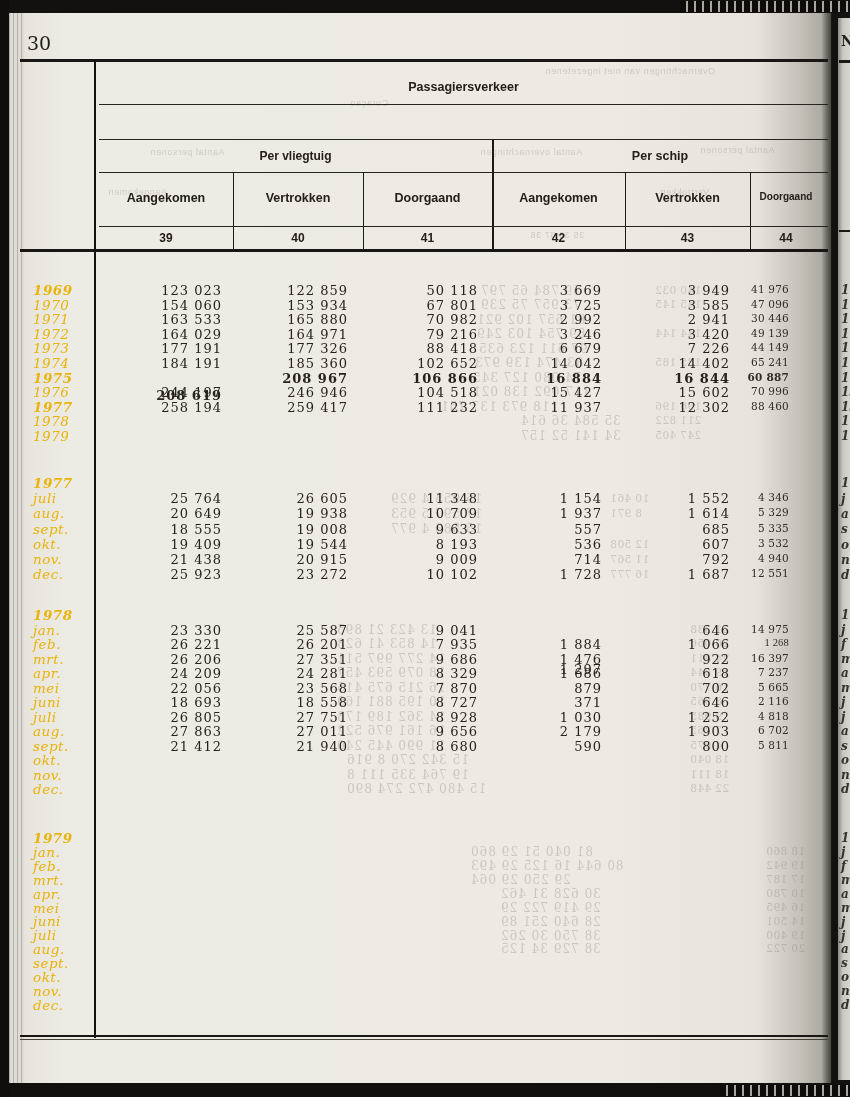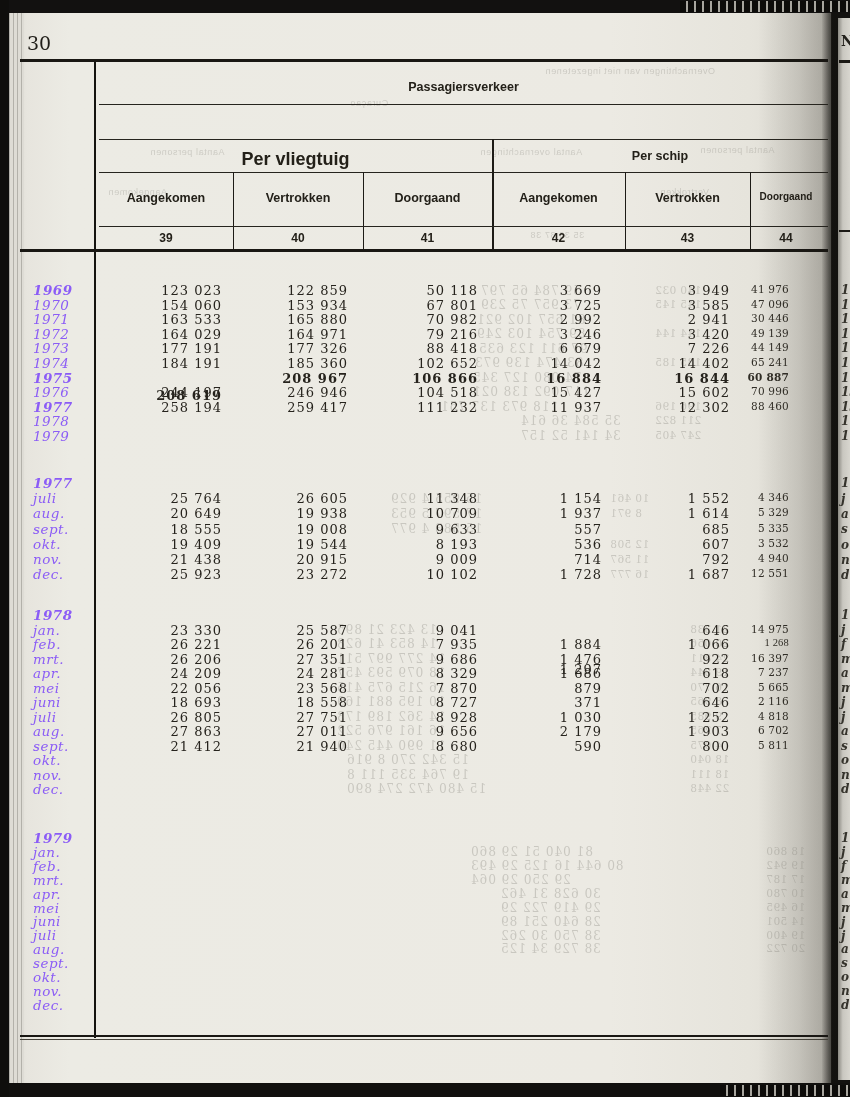--- a/index.html
+++ b/index.html
@@ -26,21 +26,21 @@
   .hr.soft{background:#45423a;}
   .vr{position:absolute;background:#1d1b16;width:1px;}
   .vr.stub{width:2.5px;background:#14130f;}
   
   .t-sans{position:absolute;font-family:"Liberation Sans","DejaVu Sans",sans-serif;font-weight:700;
           color:#232019;text-align:center;white-space:nowrap;}
   .pageno{position:absolute;font-size:19px;color:#1f1d18;}
   .pagehdr{position:absolute;font-weight:700;font-size:14.5px;color:#1c1a15;letter-spacing:.4px;word-spacing:3px;white-space:nowrap;}
   .cell{position:absolute;text-align:right;font-size:13px;letter-spacing:1px;color:#26231d;white-space:nowrap;}
   .cell.c5{font-size:10.5px;letter-spacing:.2px;color:#302d26;}
-  .rlabel{position:absolute;font-style:italic;font-size:13.5px;color:#8b5cf6;letter-spacing:.5px;white-space:nowrap;}
+  .rlabel{position:absolute;font-style:italic;font-size:13.5px;color:#eab308;letter-spacing:.5px;white-space:nowrap;}
   .bold{font-weight:700;}
   .ghost{position:absolute;transform:scaleX(-1);font-size:12px;color:#84827a;opacity:.33;
          letter-spacing:1px;white-space:nowrap;filter:blur(.3px);}
   .ghost.gs{font-family:"Liberation Sans",sans-serif;font-size:9px;letter-spacing:.6px;opacity:.30;}
   .ghost.sm{font-size:10.5px;letter-spacing:.4px;}
   .edge-item{position:absolute;font-style:italic;font-weight:700;font-size:12px;color:#35332c;white-space:nowrap;}
   .edge-n{position:absolute;font-weight:700;font-size:14px;color:#23211c;}
   .edge-dash{position:absolute;background:#1b1915;}
 </style>
 </head>
@@ -136,21 +136,21 @@
       <div class="ghost sm" style="left: 766px; top: 942px;">20 722</div>
     </div>
 
   <div class="pageno" style="left:27px;top:32px;">30</div>
   <div class="hr heavy" style="left:20px;top:59px;width:808px;"></div>
 
   <div class="vr stub" style="left:93.5px;top:62px;height:976px;"></div>
   <div class="t-sans" style="left:99px;top:80px;width:729px;font-size:12.5px;">Passagiersverkeer</div>
   <div class="hr" style="left:99px;top:104px;width:729px;"></div>
   <div class="hr" style="left:99px;top:139px;width:729px;"></div>
-  <div class="t-sans" style="left:99px;top:149px;width:393px;font-size:18px;">Per vliegtuig</div>
+  <div class="t-sans" style="left:99px;top:149px;width:393px;font-size:12px;">Per vliegtuig</div>
   <div class="t-sans" style="left:492px;top:149px;width:336px;font-size:12.5px;">Per schip</div>
   <div class="hr" style="left:99px;top:172px;width:729px;"></div>
   <div id="colhead">
       <div class="t-sans" style="left: 99px; top: 191px; width: 134px; font-size: 12.5px;">Aangekomen</div>
       <div class="t-sans" style="left: 99px; top: 231px; width: 134px; font-size: 12px;">39</div>
       <div class="t-sans" style="left: 233px; top: 191px; width: 130px; font-size: 12.5px;">Vertrokken</div>
       <div class="t-sans" style="left: 233px; top: 231px; width: 130px; font-size: 12px;">40</div>
       <div class="t-sans" style="left: 363px; top: 191px; width: 129px; font-size: 12.5px;">Doorgaand</div>
       <div class="t-sans" style="left: 363px; top: 231px; width: 129px; font-size: 12px;">41</div>
       <div class="t-sans" style="left: 492px; top: 191px; width: 133px; font-size: 12.5px;">Aangekomen</div>

